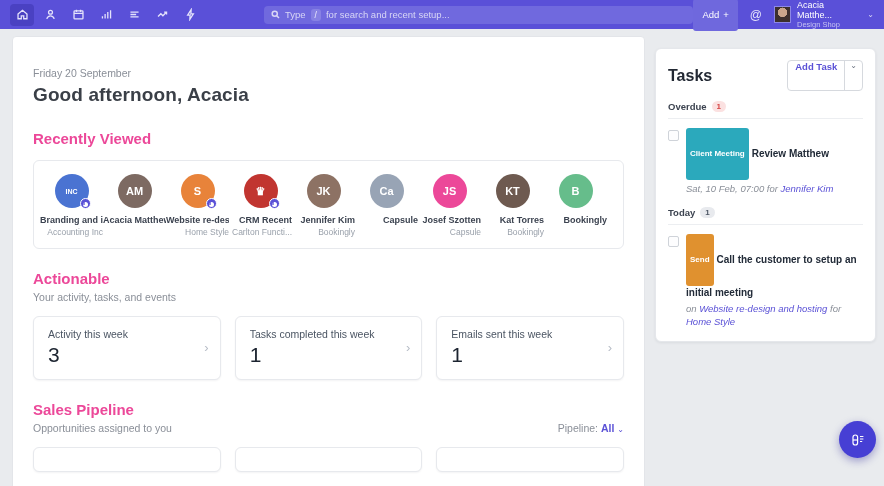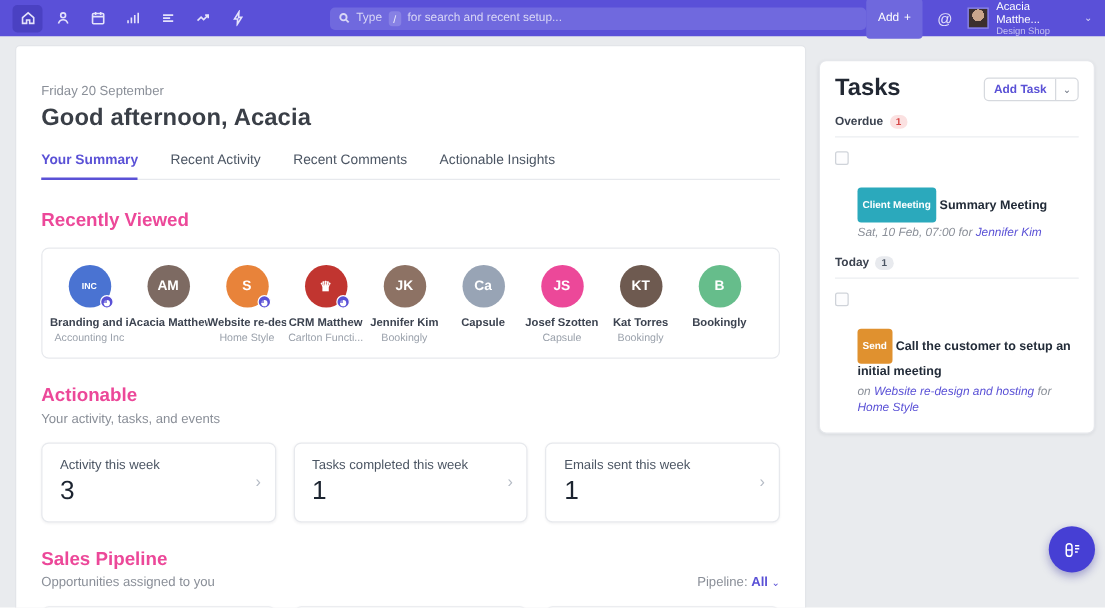--- a/index.html
+++ b/index.html
@@ -60,21 +60,21 @@
   .tab.active { color:#5a51d6; border-bottom:2px solid #5a51d6; margin-bottom:-1px; font-weight:600; }
   .section-title { font-size:15px; font-weight:700; color:#ec4899; }
   .section-sub   { margin-top:4px; font-size:10.5px; color:#8a8f98; }
   .mt-lg { margin-top:24px; } .mt-md { margin-top:21px; }
 
   
   .rv-card {
     margin-top:13px; border:1px solid #e7e9ed; border-radius:6px;
     padding:13px 6px 11px; display:flex;
   }
-  .rv-item { width:63px; text-align:center; cursor:pointer; }
+  .rv-item { width:63px; text-align:right; cursor:pointer; }
   .rv-avatar {
     width:34px; height:34px; border-radius:50%; margin:0 auto; position:relative;
     display:flex; align-items:center; justify-content:center;
     color:#ffffff; font-size:11px; font-weight:700;
   }
   .rv-badge {
     position:absolute; right:-2px; bottom:-1px; width:11px; height:11px; border-radius:50%;
     background:#5a51d6; border:1.5px solid #ffffff;
   }
   .rv-badge::after {
@@ -99,41 +99,41 @@
   .pipeline-filter .val { color:#5a51d6; font-weight:600; }
   .pipeline-filter .caret { color:#5a51d6; font-size:8px; }
 
   
   .tasks-card {
     position:absolute; left:655px; top:48px; width:221px;
     background:#ffffff; border:1px solid #e5e7eb; border-radius:6px;
     box-shadow:0 1px 3px rgba(20,24,40,.07); padding:11px 12px 13px;
   }
   .tasks-head { display:flex; align-items:center; justify-content:space-between; }
-  .tasks-title { font-size:19px; font-weight:700; color:#222833; }
+  .tasks-title { font-size:16px; font-weight:700; color:#222833; }
   .add-task-btn {
-    display:flex; align-items:center; border:1px solid #d6d9de; border-radius:4px;
-    height:19px; font-size:9.5px; color:#5a51d6; cursor:pointer; overflow:hidden;
+    display:flex; border:1px solid #d6d9de; border-radius:4px;
+    height:31px; font-size:9.5px; color:#5a51d6; cursor:pointer; overflow:hidden;
   }
   .add-task-btn .lbl { padding:0 7px; font-weight:600; }
   .add-task-btn .sep { width:1px; height:100%; background:#d6d9de; }
   .add-task-btn .caret { padding:0 5px; color:#6b7280; font-size:8px; }
   .task-group-label {
     margin-top:10px; padding-bottom:6px; border-bottom:1px solid #eceef1;
     font-size:9.5px; font-weight:700; color:#3c4350; display:flex; align-items:center; gap:5px;
   }
   .count-badge { border-radius:7px; font-size:8px; font-weight:700; padding:1px 5px; }
   .count-badge.red  { background:#fbe1e1; color:#d64545; }
   .count-badge.gray { background:#e8eaee; color:#4b5563; }
   .task-row { margin-top:9px; display:flex; gap:7px; }
   .task-checkbox { flex:0 0 auto; width:11px; height:11px; border:1px solid #cfd3d9; border-radius:2px; margin-top:2px; cursor:pointer; background:#fdfdfe; }
   .task-line1 { font-size:10px; font-weight:700; color:#222b38; line-height:14px; }
   .task-badge {
-    display:inline-block; border-radius:3px; padding:7px 4px; margin-right:3px;
-    color:#ffffff; font-size:8px; font-weight:700; vertical-align:1px;margin-top:31px;
+    display:inline-block; border-radius:3px; padding:19px 4px; margin-right:3px;
+    color:#ffffff; font-size:8px; font-weight:700; vertical-align:1px;
   }
   .task-meta { margin-top:2px; font-size:9.5px; color:#8a8f98; line-height:13px;font-style:italic; }
   .task-meta .link { color:#5a51d6; cursor:pointer; }
 
   
   .fab {
     position:absolute; left:839px; top:421px; width:37px; height:37px; border-radius:50%;
     background:#463fd4; box-shadow:0 3px 8px rgba(40,35,150,.4);
     display:flex; align-items:center; justify-content:center; cursor:pointer;
   }
@@ -207,26 +207,20 @@
       </div>
       <span class="nav-caret">⌄</span>
     </div>
   </div>
 </div>
 
 <div class="main-card">
   <div class="date-line">Friday 20 September</div>
   <div class="greeting">Good afternoon, Acacia</div>
 
-  <div class="tabs">
-    <div class="tab active">Your Summary</div>
-    <div class="tab">Recent Activity</div>
-    <div class="tab">Recent Comments</div>
-    <div class="tab">Actionable Insights</div>
-  </div>
 
   <div class="section-title mt-lg">Recently Viewed</div>
 
   <div class="rv-card">
 
     <div class="rv-item">
       <div class="rv-avatar" style="background: rgb(74, 115, 210);">
           <span style="font-size:7px">INC</span>
           <span class="rv-badge"></span>
         </div>
@@ -246,21 +240,21 @@
           <span class="rv-badge"></span>
         </div>
       <div class="rv-name">Website re-des...</div>
       <div class="rv-sub">Home Style</div>
     </div>
     <div class="rv-item">
       <div class="rv-avatar" style="background: rgb(193, 53, 48);">
           <span>♛</span>
           <span class="rv-badge"></span>
         </div>
-      <div class="rv-name">CRM Matthew</div>
+      <div class="rv-name">CRM Recent</div>
       <div class="rv-sub">Carlton Functi...</div>
     </div>
     <div class="rv-item">
       <div class="rv-avatar" style="background: rgb(141, 114, 100);">
           <span>JK</span>
         </div>
       <div class="rv-name">Jennifer Kim</div>
       <div class="rv-sub">Bookingly</div>
     </div>
     <div class="rv-item">
@@ -359,21 +353,21 @@
   </div>
 
   <div class="task-group-label">
     <span>Overdue</span>
     <span class="count-badge red">1</span>
   </div>
   <div class="task-row">
     <div class="task-checkbox"></div>
     <div>
       <div class="task-line1">
-        <span class="task-badge" style="background:#2ba9bc">Client Meeting</span><span>Summary Meeting</span>
+        <span class="task-badge" style="background:#2ba9bc">Client Meeting</span><span>Review Matthew</span>
       </div>
       <div class="task-meta">
         <span>Sat, 10 Feb, 07:00</span>
         <span>for</span>
         <span class="link">Jennifer Kim</span>
       </div>
     </div>
   </div>
 
   <div class="task-group-label" style="margin-top:12px">

